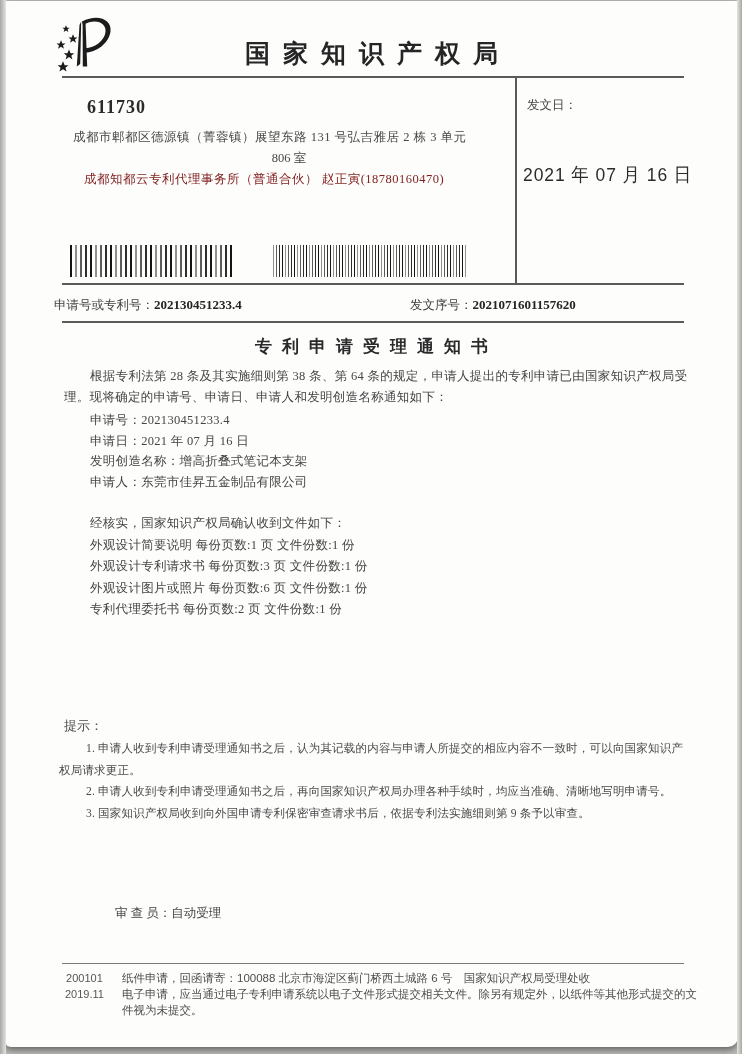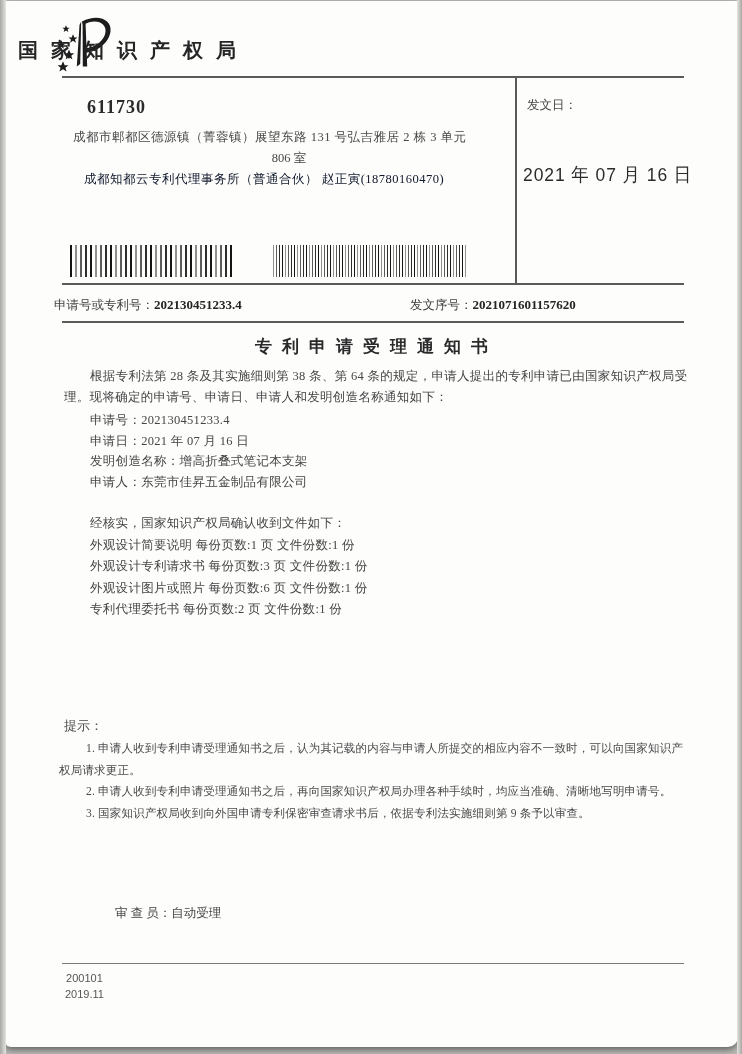--- a/index.html
+++ b/index.html
@@ -17,34 +17,34 @@
   }
   .edge { position:absolute; pointer-events:none; }
   .edge-left  { left:0; top:0; width:6px; height:100%; background:linear-gradient(90deg,#a7a7a4,#e4e4e1); }
   .edge-right { right:0; top:0; width:5px; height:100%; background:linear-gradient(270deg,#a7a7a4,#e4e4e1); }
   .abs { position:absolute; }
   .sans  { font-family:"Liberation Sans","DejaVu Sans",sans-serif; }
 
   .logo { left:44px; top:11px; width:72px; height:68px; }
 
   .agency-title {
-    left:0; top:36px; width:100%; text-align:left;
-    font-size:20px; font-weight:bold; color:#252525;
+    left:0; top:36px; width:100%; text-align:center;
+    font-size:25px; font-weight:bold; color:#252525;
     letter-spacing:13px; text-indent:13px;
   }
   .rule { background:#5a5a5a; height:2px; }
   .rule-a { left:57px; top:75px;  width:622px; }
   .rule-b { left:57px; top:282px; width:622px; }
   .rule-c { left:57px; top:320px; width:622px; height:1.6px; }
   .vline  { left:510px; top:75px; width:1.6px; height:208px; background:#5a5a5a; }
 
   .postcode { left:82px; top:96px; font-size:18px; font-weight:bold; color:#2b2b2b; letter-spacing:1px; }
   .addr1 { left:68px; top:128px; width:432px; font-size:12.5px; color:#474747; letter-spacing:.5px; }
   .addr2 { left:68px; top:149px; width:432px; text-align:center; font-size:12.5px; color:#474747; }
-  .agent { left:79px; top:170px; width:432px; font-size:12.5px; color:#0f172a; letter-spacing:.5px; }
+  .agent { left:79px; top:170px; width:432px; font-size:12.5px; color:#7f1d1d; letter-spacing:.5px; }
 
   .issue-label { left:522px; top:96px;  font-size:12.5px; color:#474747; }
   .issue-date  { left:518px; top:161px; font-size:19px; color:#2b2b2b;
                  font-family:"Liberation Sans","DejaVu Sans",sans-serif;
                  transform:scaleX(.92); transform-origin:left; letter-spacing:1px; }
 
   .barcode { top:244px; height:32px; display:flex; align-items:stretch; overflow:hidden; }
   .barcode i { display:block; height:100%; flex:none; }
   .barcode-1 { left:65px;  width:168px; }
   .barcode-2 { left:268px; width:198px; }
@@ -248,17 +248,21 @@
       <p>3. 国家知识产权局收到向外国申请专利保密审查请求书后，依据专利法实施细则第 9 条予以审查。</p>
     </div>
 
     <div class="abs signoff sign-left"><span>审 查 员：</span><span>自动受理</span></div>
 
     <div class="abs rule-footer"></div>
     <div class="abs foot-codes sans">
       <div>200101</div>
       <div>2019.11</div>
     </div>
+    <div class="abs foot-text sans">
+      <div>纸件申请，回函请寄：100088  北京市海淀区蓟门桥西土城路 6 号　国家知识产权局受理处收</div>
+      <div>电子申请，应当通过电子专利申请系统以电子文件形式提交相关文件。除另有规定外，以纸件等其他形式提交的文件视为未提交。</div>
+    </div>
 
   </div>
   <div class="edge edge-left"></div>
   <div class="edge edge-right"></div>
 </div>
 
 </body></html>

